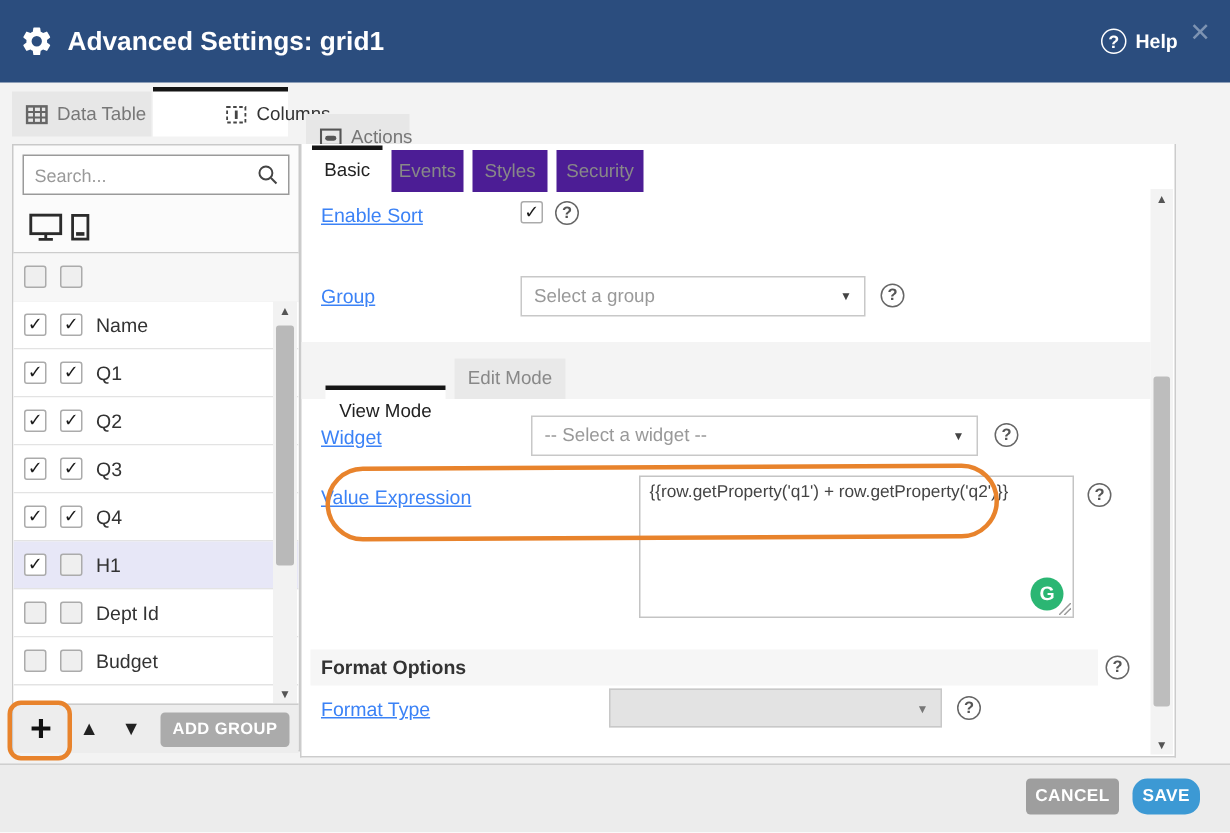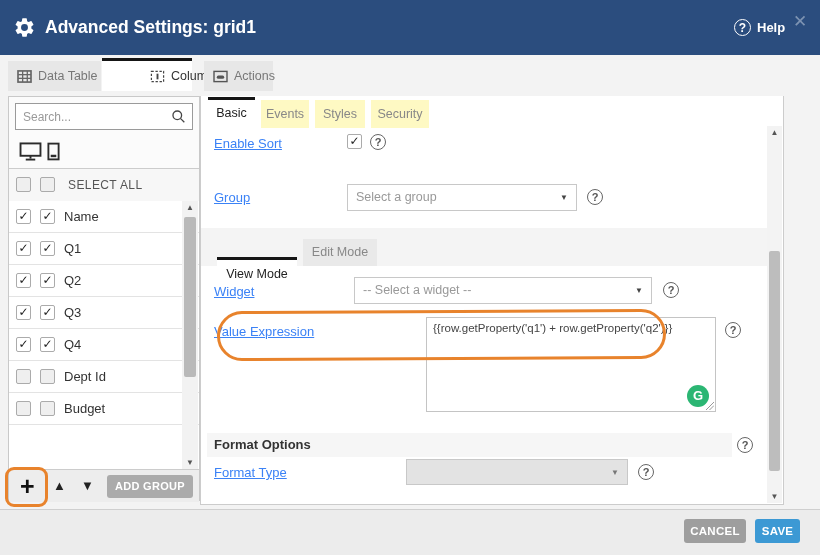--- a/index.html
+++ b/index.html
@@ -18,21 +18,21 @@
     color:#fff; font-size:12px; font-weight:bold; text-align:center; line-height:16px; box-sizing:border-box; }
   .hdr-help { position:absolute; left:757px; top:0; line-height:55px; color:#fff; font-size:13px; font-weight:bold; }
   .hdr-close { position:absolute; left:793px; top:13px; color:#7d93b2; font-size:17px; font-weight:bold; line-height:1; cursor:pointer; }
 
   
   .toptab { position:absolute; display:flex; align-items:center; gap:6px; padding-left:9px; box-sizing:border-box;
     font-size:12.5px; color:#777; background:#e7e7e7; cursor:pointer; }
   .toptab svg { flex:0 0 auto; }
   #tab-datatable { left:8px; top:61px; width:93px; height:30px; }
   #tab-columns   { left:102px; top:58px; width:90px; height:33px; background:#fff; border-top:3px solid #151515; color:#333;padding-left:48px; }
-  #tab-actions   { left:204px; top:61px; width:69px; height:30px; }
+  #tab-actions   { left:204px; top:76px; width:69px; height:30px; }
 
   
   .sidebar { position:absolute; left:8px; top:96px; width:192px; height:405px; background:#fbfbfb;
     border:1px solid #c9c9c9; box-sizing:border-box; }
   .search-wrap { position:absolute; left:6px; top:6px; width:178px; height:27px; background:#fff;
     border:1px solid #9a9a9a; box-sizing:border-box; }
   .search-wrap input { position:absolute; left:0; top:0; width:150px; height:100%; border:none; outline:none;
     background:transparent; font-family:inherit; font-size:12px; color:#555; padding:0 0 0 7px; }
   .search-wrap input::placeholder { color:#9a9a9a; }
   .search-icon { position:absolute; right:6px; top:5px; width:15px; height:15px; }
@@ -68,21 +68,21 @@
   .plus-highlight { position:absolute; left:5px; top:467px; width:37px; height:34px; border:3px solid var(--accent-orange,#e8832c);
     border-radius:9px; z-index:20; pointer-events:none; }
 
   .splitter { position:absolute; left:203px; top:261px; width:7px; height:26px;
     background-image:radial-gradient(circle,#8a8a8a 1px,transparent 1.3px); background-size:3.5px 4.5px; cursor:col-resize; }
 
   
   .mainpanel { position:absolute; left:200px; top:96px; width:584px; height:409px; background:#fff;
     border:1px solid #ccc; border-top:none; box-sizing:border-box;padding-left:45px; }
   .mtab { position:absolute; box-sizing:border-box; text-align:center; font-size:12.5px; color:#888;
-    background:#fef9c3; cursor:pointer; }
+    background:#4c1d95; cursor:pointer; }
   #mtab-basic    { left:7px;   top:1px; width:47px; height:31px; line-height:27px; background:#fff; border-top:3px solid #151515; color:#222; }
   #mtab-events   { left:60px;  top:4px; width:48px; height:28px; line-height:28px; }
   #mtab-styles   { left:114px; top:4px; width:50px; height:28px; line-height:28px; }
   #mtab-security { left:170px; top:4px; width:58px; height:28px; line-height:28px; }
 
   .field-label { position:absolute; font-size:13px; color:#3b82f6;text-decoration:underline; }
   .qmark { position:absolute; width:16px; height:16px; border:1px solid #666; border-radius:50%; box-sizing:border-box;
     color:#555; font-size:11px; font-weight:bold; text-align:center; line-height:14px; background:#fff; }
   .dropdown { position:absolute; border:1px solid #c8c8c8; background:#fff; box-sizing:border-box; height:27px; cursor:pointer; }
   .dropdown .dd-text { position:absolute; left:8px; top:0; line-height:25px; font-size:12.5px; color:#999; white-space:nowrap; }
@@ -112,21 +112,21 @@
 
   .ve-highlight { position:absolute; left:217px; top:310px; width:443px; height:44px;
     border:3px solid var(--accent-orange,#e8832c); border-radius:26px; transform:rotate(-0.3deg);
     z-index:15; pointer-events:none; }
 
   
   .footerbar { position:absolute; left:0; top:509px; width:820px; height:46px; background:#ececec; border-top:1px solid #cfcfcf; box-sizing:border-box; }
   .btn { position:absolute; top:9px; height:24px; border-radius:3px; color:#fff; font-size:11.5px; font-weight:bold;
     text-align:center; line-height:24px; letter-spacing:.3px; cursor:pointer; }
   .cancel-btn { left:684px; width:62px; background:#9e9e9e; }
-  .save-btn   { left:755px; width:45px; background:var(--save-blue,#3c99d4); }
+  .save-btn   { left:755px; width:45px; background:var(--save-blue,#3c99d4);border-radius:10px; }
 </style>
 </head>
 <body style="--header-bg: #2b4d7e; --accent-orange: #e8832c; --save-blue: #3c99d4; --grammarly-green: #2bb673; --selected-row: #e7e7f7;">
 
 <div class="stage">
 
   <div class="titlebar">
     <svg class="gear-icon" viewBox="0 0 24 24">
       <path fill="#ffffff" d="M19.14 12.94c.04-.3.06-.61.06-.94 0-.32-.02-.64-.07-.94l2.03-1.58a.49.49 0 0 0 .12-.61l-1.92-3.32a.49.49 0 0 0-.59-.22l-2.39.96c-.5-.38-1.03-.7-1.62-.94l-.36-2.54a.48.48 0 0 0-.48-.41h-3.84a.48.48 0 0 0-.47.41l-.36 2.54c-.59.24-1.13.57-1.62.94l-2.39-.96a.49.49 0 0 0-.59.22L2.74 8.87a.49.49 0 0 0 .12.61l2.03 1.58c-.05.3-.09.63-.09.94s.02.64.07.94l-2.03 1.58a.49.49 0 0 0-.12.61l1.92 3.32c.12.22.37.29.59.22l2.39-.96c.5.38 1.03.7 1.62.94l.36 2.54c.05.24.24.41.48.41h3.84c.24 0 .44-.17.47-.41l.36-2.54c.59-.24 1.13-.56 1.62-.94l2.39.96c.22.08.47 0 .59-.22l1.92-3.32a.49.49 0 0 0-.12-.61l-2.01-1.58zM12 15.6A3.6 3.6 0 1 1 12 8.4a3.6 3.6 0 0 1 0 7.2z"></path>
     </svg>
@@ -176,21 +176,20 @@
         <line x1="7" y1="18.5" x2="17" y2="18.5" stroke="#2b2b2b" stroke-width="2"></line>
       </svg>
       <svg class="phone-icon" viewBox="0 0 14 20">
         <rect x="1.5" y="1.5" width="11" height="17" fill="none" stroke="#2b2b2b" stroke-width="2"></rect>
         <rect x="4" y="13.5" width="6" height="2.6" fill="#2b2b2b"></rect>
       </svg>
     </div>
     <div class="selectall-row">
       <span class="cb" style="left:7px"></span>
       <span class="cb" style="left:31px"></span>
-      <span class="selectall-label">SELECT ALL</span>
     </div>
 
     <div class="col-list">
         <div class="list-row">
     <span class="cb checked"></span>
     <span class="cb checked"></span>
     <span class="row-label">Name</span>
   </div>
         <div class="list-row">
     <span class="cb checked"></span>
@@ -204,20 +203,25 @@
   </div>
         <div class="list-row">
     <span class="cb checked"></span>
     <span class="cb checked"></span>
     <span class="row-label">Q3</span>
   </div>
         <div class="list-row">
     <span class="cb checked"></span>
     <span class="cb checked"></span>
     <span class="row-label">Q4</span>
+  </div>
+        <div class="list-row selected">
+    <span class="cb checked"></span>
+    <span class="cb"></span>
+    <span class="row-label">H1</span>
   </div>
         <div class="list-row">
     <span class="cb"></span>
     <span class="cb"></span>
     <span class="row-label">Dept Id</span>
   </div>
         <div class="list-row">
     <span class="cb"></span>
     <span class="cb"></span>
     <span class="row-label">Budget</span>

